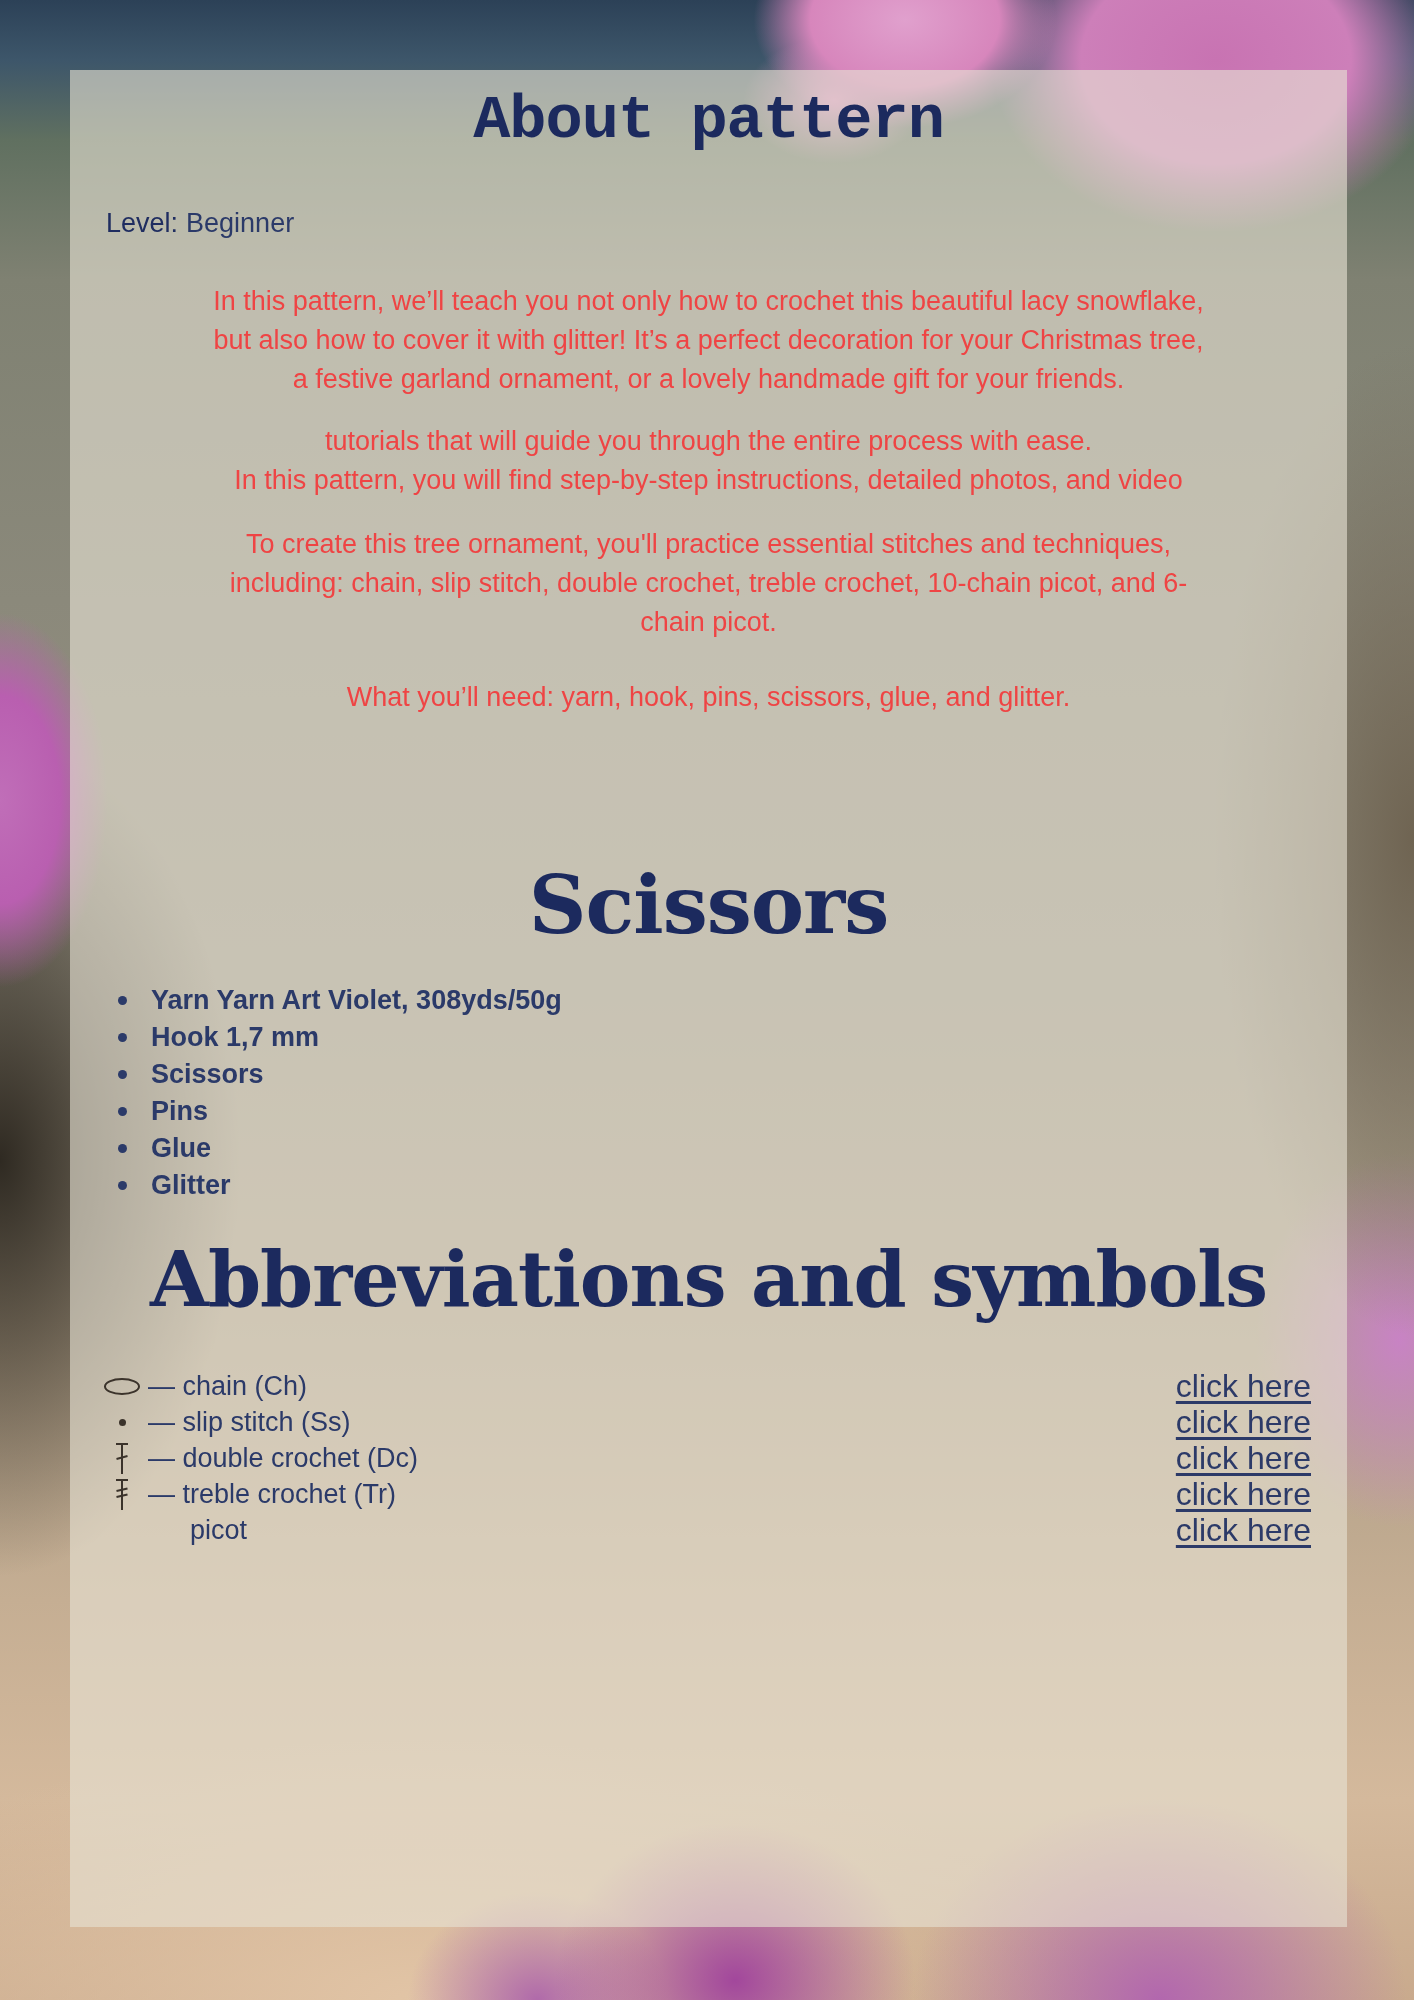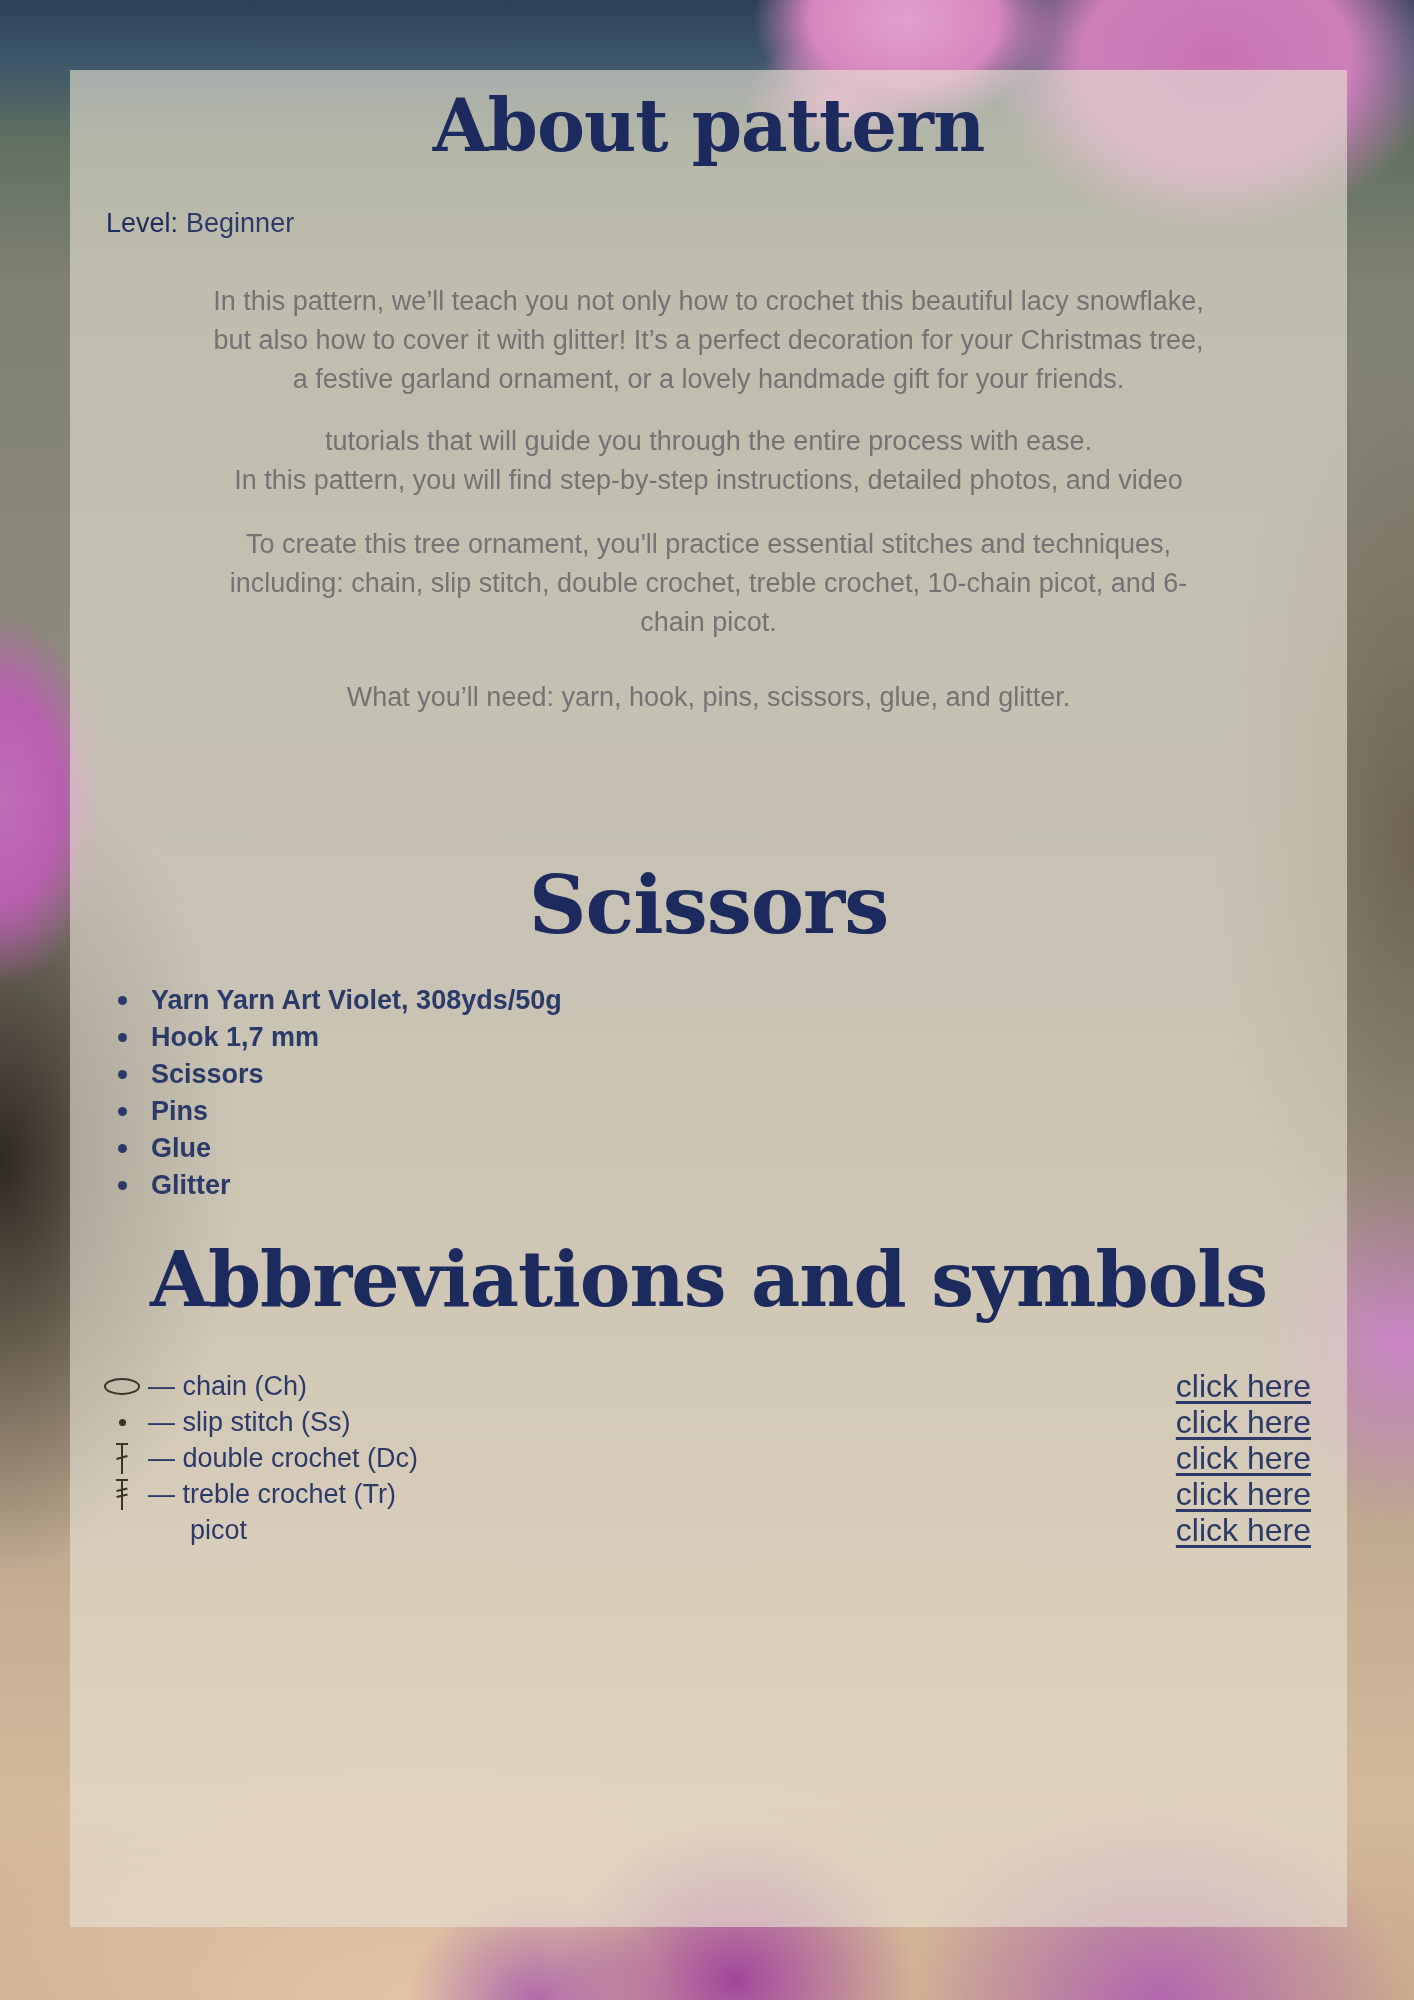--- a/index.html
+++ b/index.html
@@ -26,28 +26,28 @@
   }
   .panel{
     position:absolute;left:70px;top:70px;width:1277px;height:1857px;
     background:rgba(231,226,211,0.62);
   }
   .display{
     position:absolute;left:0;width:100%;text-align:center;margin:0;
     font-family:"DejaVu Serif",serif;font-weight:700;color:#1c2a5e;
     letter-spacing:-1px;line-height:1;
   }
-  .title1{top:20px;font-size:72px;}
+  .title1{top:20px;font-size:62px;font-family:Liberation Mono, monospace;}
   .materials-title{top:795px;font-size:80px;}
   .abbr-title{top:1172px;font-size:76px;}
   .level{position:absolute;top:138px;left:36px;font-size:27px;color:#2b3a69;}
   .level b{font-weight:400;color:#1f2d60;margin-right:8px;}
   .para{
     position:absolute;left:0;width:100%;margin:0;text-align:center;
-    font-size:27px;line-height:39px;color:#737373;
+    font-size:27px;line-height:39px;color:#ef4444;
   }
   .para .line{display:block;}
   .p1{top:212px}.p2{top:352px}.p3{top:455px}.p4{top:608px}.p5{top:718px}
   .materials-list{
     position:absolute;top:912px;left:48px;margin:0;padding:0;list-style:none;
     font-size:27px;color:#2b3a69;font-weight:bold;
   }
   .materials-list li{height:37px;display:flex;align-items:center;}
   .bullet{
     width:9px;height:9px;border-radius:50%;background:#2b3a69;

